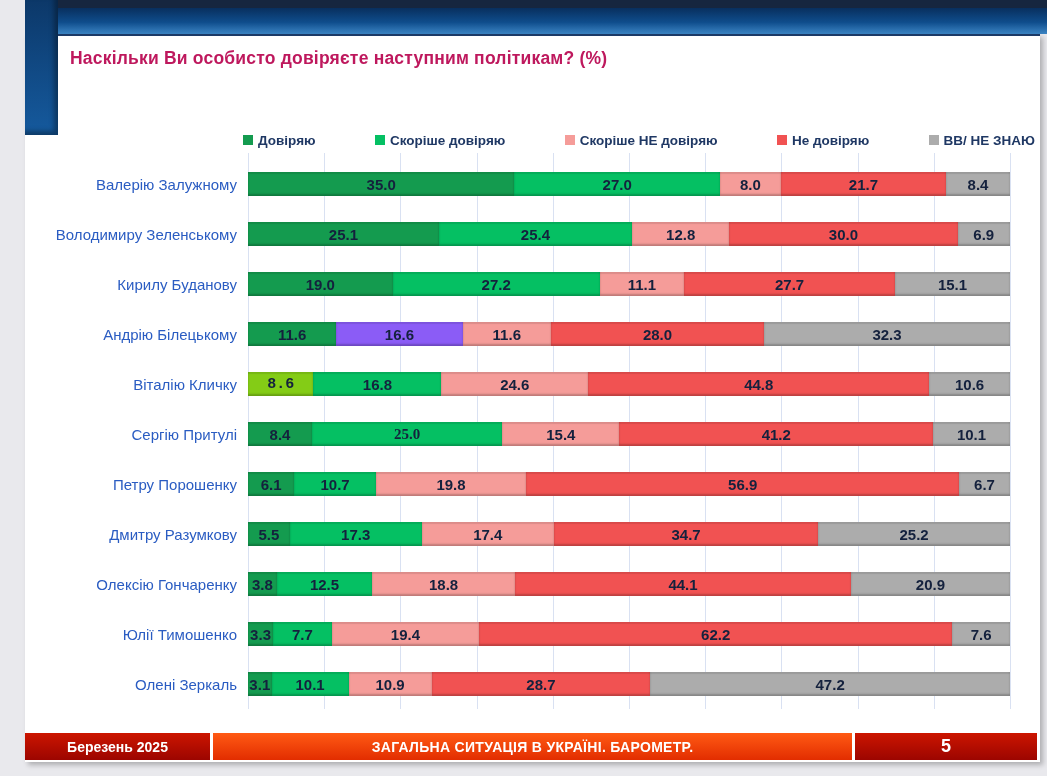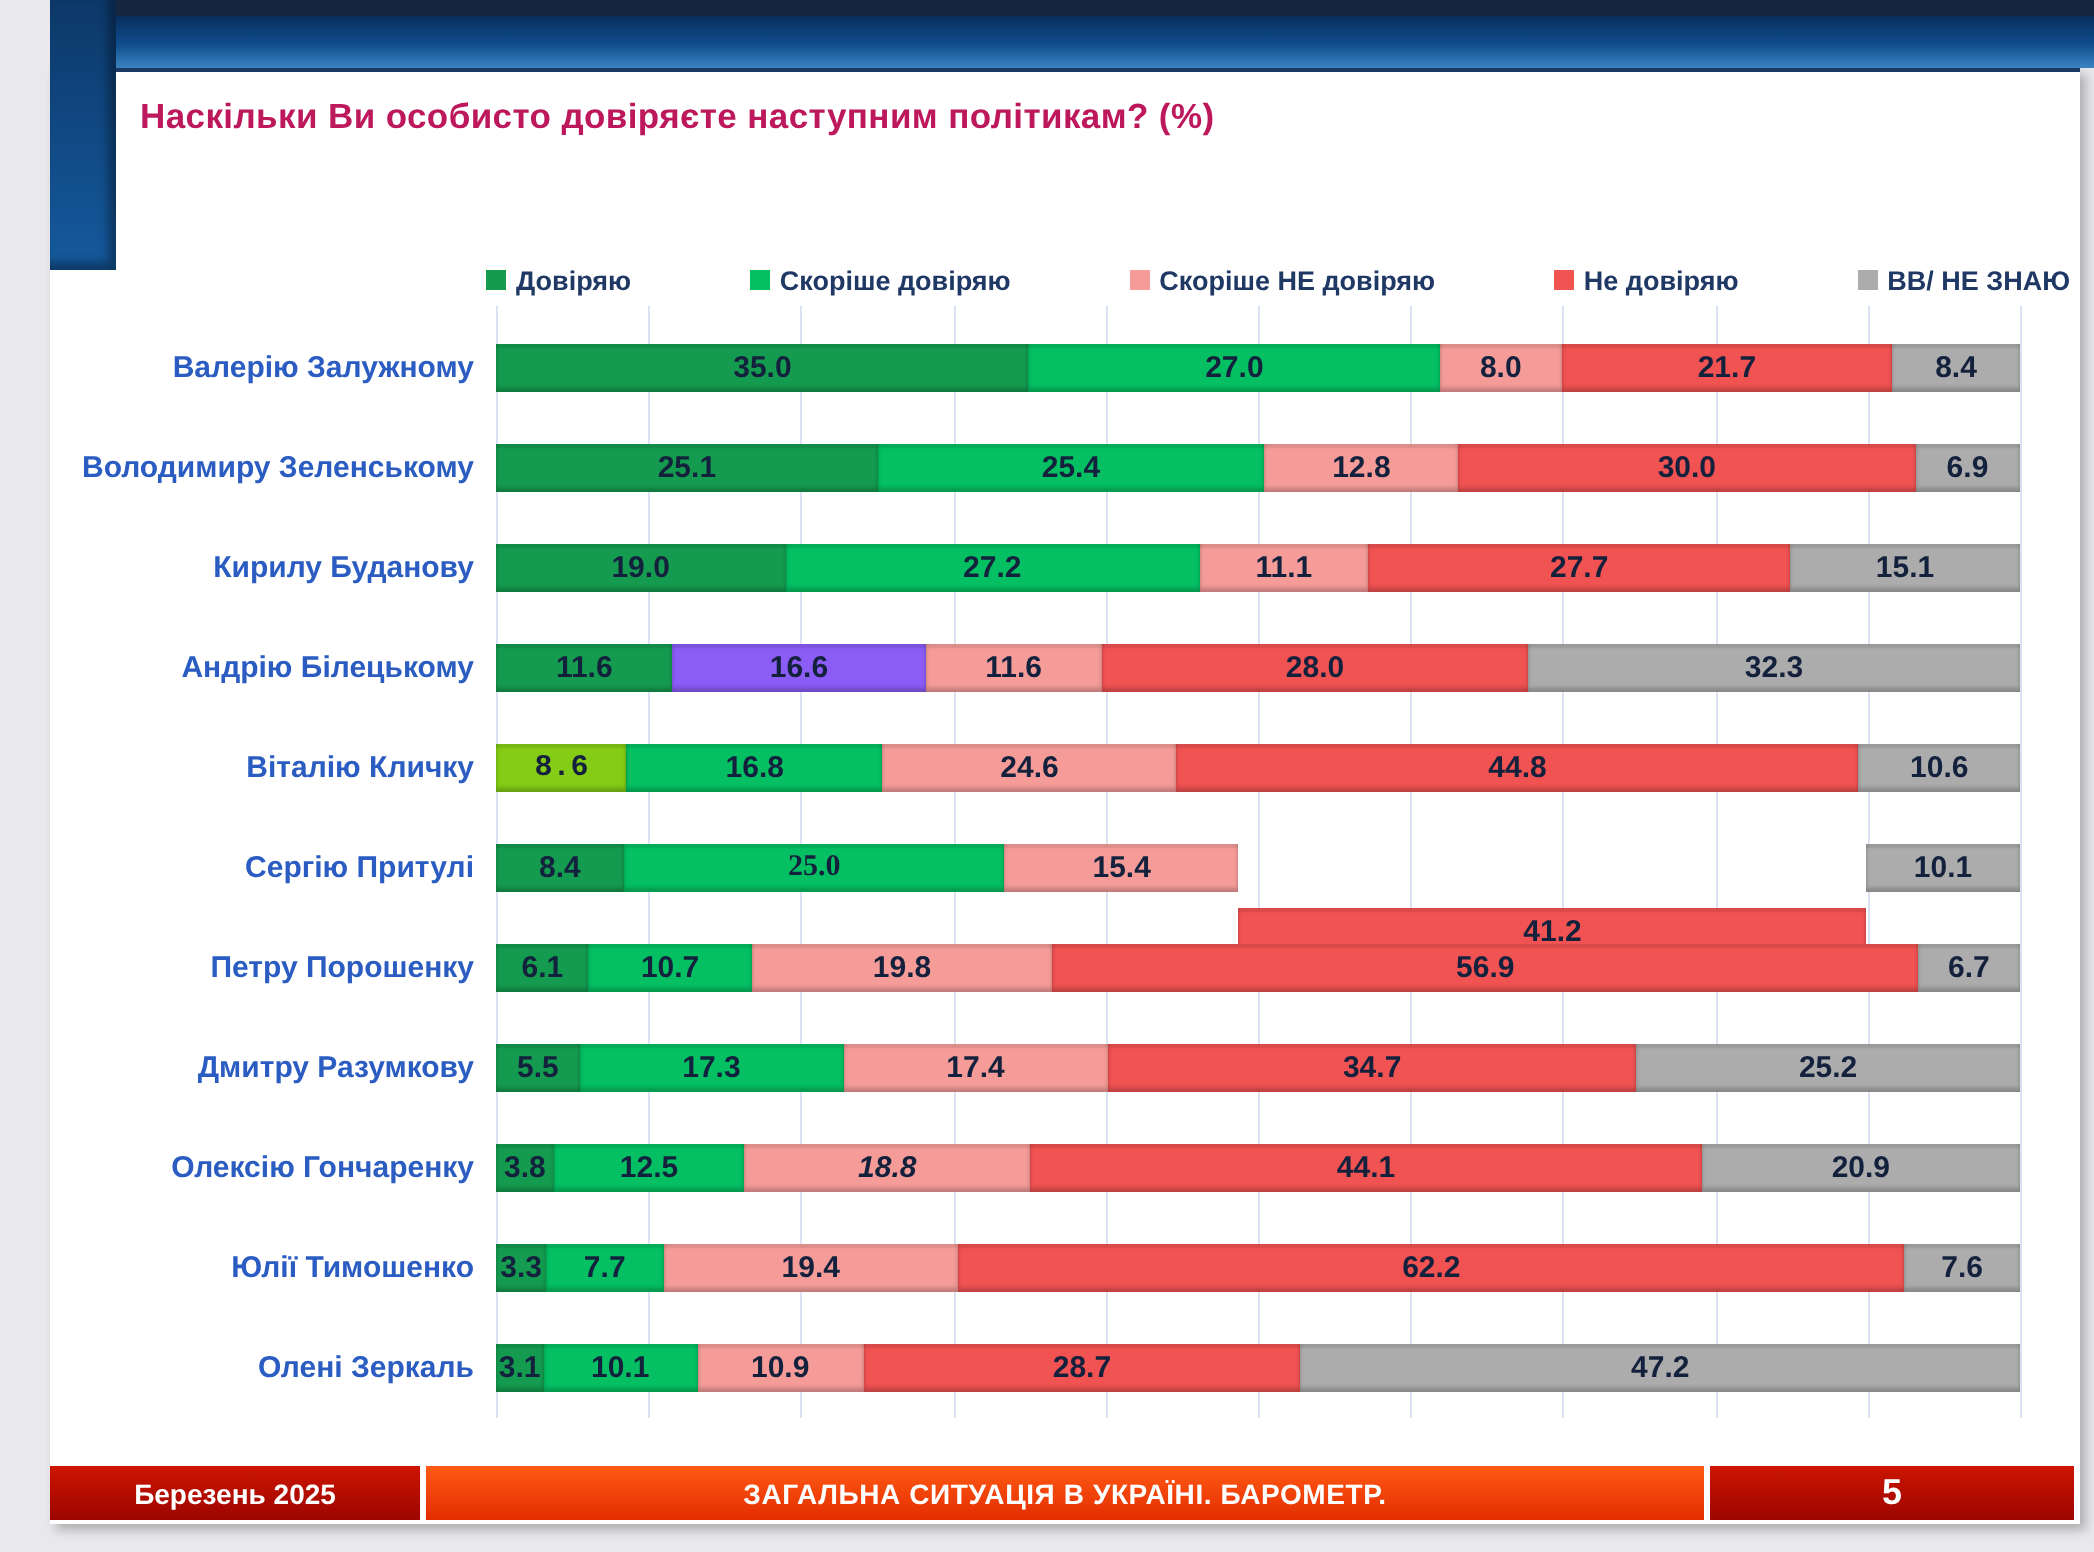--- a/index.html
+++ b/index.html
@@ -35,21 +35,21 @@
   .legend-swatch { width:10px; height:10px; display:inline-block; }
   .legend-label { font-size:13.5px; font-weight:bold; color:#1f3864; }
 
   
   .plot { position:absolute; left:223px; top:123px; width:762px; height:550px; }
   .gridlines { position:absolute; left:0; top:-6px; width:100%; height:556px; }
   .gridline { position:absolute; top:0; bottom:0; width:1px; background:#d9e1f2; }
   .rows { position:absolute; left:0; top:0; width:100%; height:550px; }
   .chart-row { position:absolute; left:0; width:100%; height:50px; }
   .row-label { position:absolute; right:773px; width:230px; top:50%; transform:translateY(-50%);
-    text-align:right; font-size:15px; font-weight:bold; color:#2a5cc2; white-space:nowrap; }
+    text-align:right; font-size:15px; font-weight:normal; color:#2a5cc2; white-space:nowrap; }
   .bar { position:absolute; left:0; top:13px; height:24px; width:100%; display:flex; }
   .bar-segment { position:relative; height:100%;
     box-shadow: inset 0 2px 1px rgba(0,0,0,.10), inset 0 -2px 2px rgba(0,0,0,.22); }
   .segment-value { position:absolute; left:50%; top:50%; transform:translate(-50%,-50%);
     font-size:15px; font-weight:bold; color:#14213d; white-space:nowrap; z-index:3; }
 
   
   .x-axis { position:absolute; left:223px; top:703px; width:762px; height:18px; }
   .axis-tick-label { position:absolute; transform:translateX(-50%);
     font-size:13.5px; font-weight:bold; color:#203864; white-space:nowrap; }
@@ -221,21 +221,21 @@
             <div class="bar">
               <div class="bar-segment" style="width: 8.39161%; background: rgb(20, 155, 79);">
                 <span class="segment-value">8.4</span>
               </div>
               <div class="bar-segment" style="width: 24.975%; background: rgb(5, 192, 99); font-family: Liberation Serif, serif;">
                 <span class="segment-value">25.0</span>
               </div>
               <div class="bar-segment" style="width: 15.3846%; background: rgb(245, 156, 153);">
                 <span class="segment-value">15.4</span>
               </div>
-              <div class="bar-segment" style="width: 41.1588%; background: rgb(241, 82, 82); margin-top: 32px;">
+              <div class="bar-segment" style="width: 41.1588%; background: rgb(241, 82, 82);">
                 <span class="segment-value">41.2</span>
               </div>
               <div class="bar-segment" style="width: 10.0899%; background: rgb(172, 172, 172);">
                 <span class="segment-value">10.1</span>
               </div>
             </div>
           </div>
           <div class="chart-row" style="top: 300px;">
             <div class="row-label">Петру Порошенку</div>
             <div class="bar">
@@ -278,21 +278,21 @@
           </div>
           <div class="chart-row" style="top: 400px;">
             <div class="row-label">Олексію Гончаренку</div>
             <div class="bar">
               <div class="bar-segment" style="width: 3.7962%; background: rgb(20, 155, 79);">
                 <span class="segment-value">3.8</span>
               </div>
               <div class="bar-segment" style="width: 12.4875%; background: rgb(5, 192, 99); padding-left: 40px;">
                 <span class="segment-value">12.5</span>
               </div>
-              <div class="bar-segment" style="width: 18.7812%; background: rgb(245, 156, 153); font-style: italic;">
+              <div class="bar-segment" style="width: 18.7812%; background: rgb(245, 156, 153);">
                 <span class="segment-value">18.8</span>
               </div>
               <div class="bar-segment" style="width: 44.0559%; background: rgb(241, 82, 82);">
                 <span class="segment-value">44.1</span>
               </div>
               <div class="bar-segment" style="width: 20.8791%; background: rgb(172, 172, 172);">
                 <span class="segment-value">20.9</span>
               </div>
             </div>
           </div>

